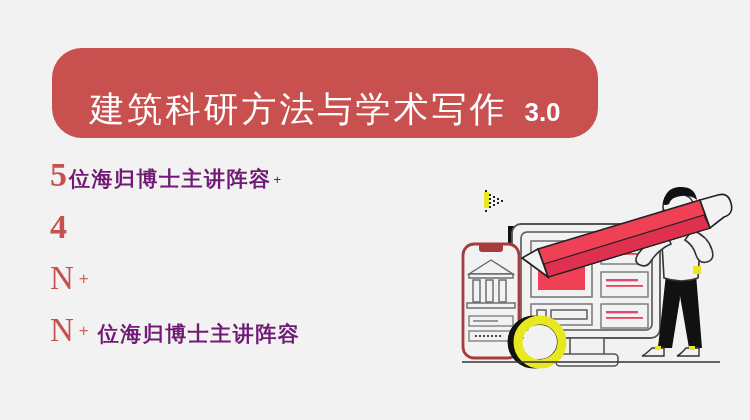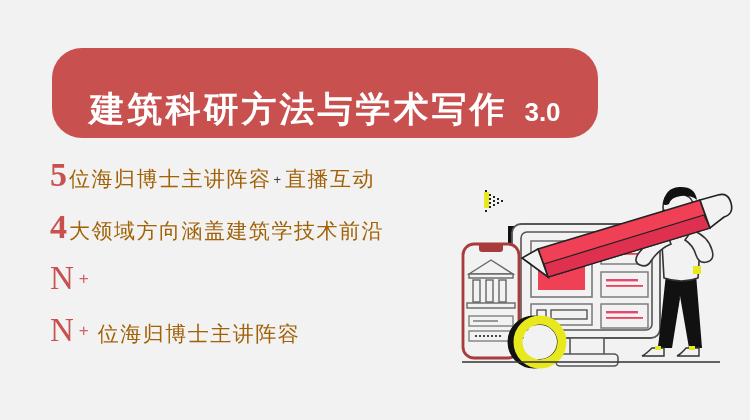--- a/index.html
+++ b/index.html
@@ -42,21 +42,21 @@
   .title-cn-row {
     display: flex;
     align-items: baseline;
     justify-content: center;
     white-space: nowrap;
     margin-top: 2px;
   }
   .title-cn {
     font-family: "DejaVu Sans", "Liberation Sans", sans-serif;
     font-size: 35px;
-    font-weight: bold;
+    font-weight: normal;
     color: #ffffff;
     letter-spacing: 3px;
     line-height: 1;
     margin-top: 30px;
   }
   .title-version {
     font-family: "Liberation Sans", sans-serif;
     font-size: 26px;
     font-weight: bold;
     color: #ffffff;
@@ -106,22 +106,22 @@
     color: #d06260;
     margin-left: 5px;
     margin-right: 6px;
     line-height: 1;
     position: relative;
     top: -5px;
   }
   .b-text {
     font-family: "DejaVu Sans", "Liberation Sans", sans-serif;
     font-size: 21px;
-    font-weight: normal;
-    color: #a16207;
+    font-weight: bold;
+    color: #701a75;
     letter-spacing: 1.5px;
     line-height: 1;
     margin-left: 3px;
   }
   .b-text.small-gap { margin-left: 2px; }
   .b-plus-dark {
     font-family: "Liberation Sans", sans-serif;
     font-size: 13px;
     color: #3a3a3a;
     line-height: 1;
@@ -151,26 +151,24 @@
         <span class="title-version">3.0</span>
     </div>
   </div>
 
   <div class="bullets">
 
     <div class="bullet-row">
       <span class="b-num big">5</span>
       <span class="b-text small-gap">位海归博士主讲阵容</span>
       <span class="b-plus-dark">+</span>
-      <span class="b-text small-gap">直播互动</span>
     </div>
 
     <div class="bullet-row">
       <span class="b-num big">4</span>
-      <span class="b-text small-gap">大领域方向涵盖建筑学技术前沿</span>
     </div>
 
     <div class="bullet-row">
       <span class="b-num letter">N</span>
       <span class="b-plus-red">+</span>
     </div>
 
     <div class="bullet-row">
       <span class="b-num letter">N</span>
       <span class="b-plus-red">+</span>

